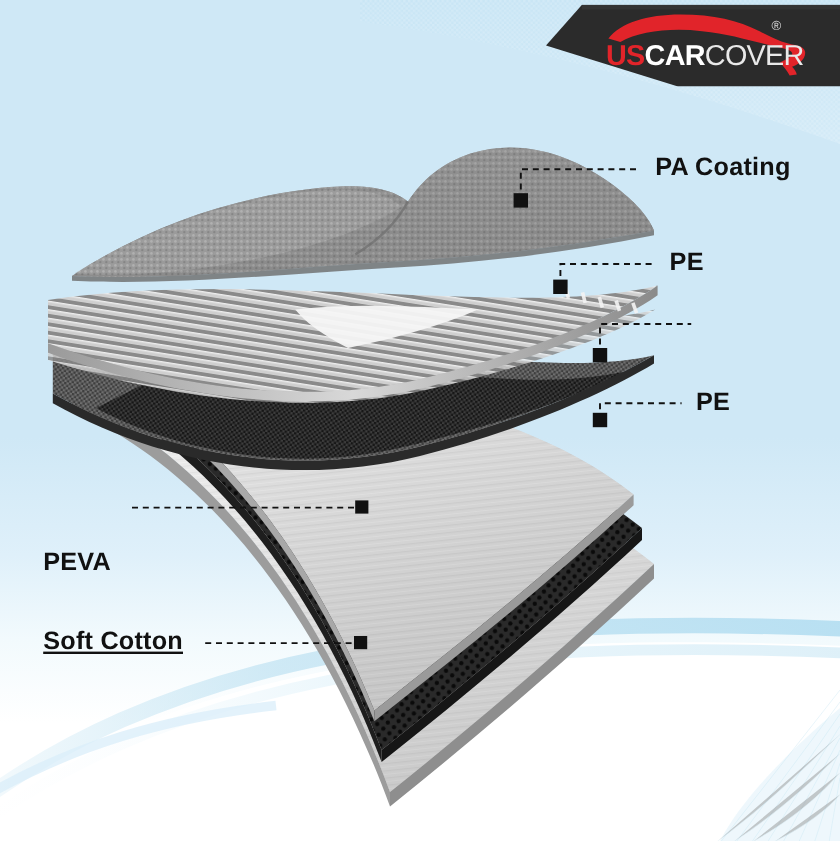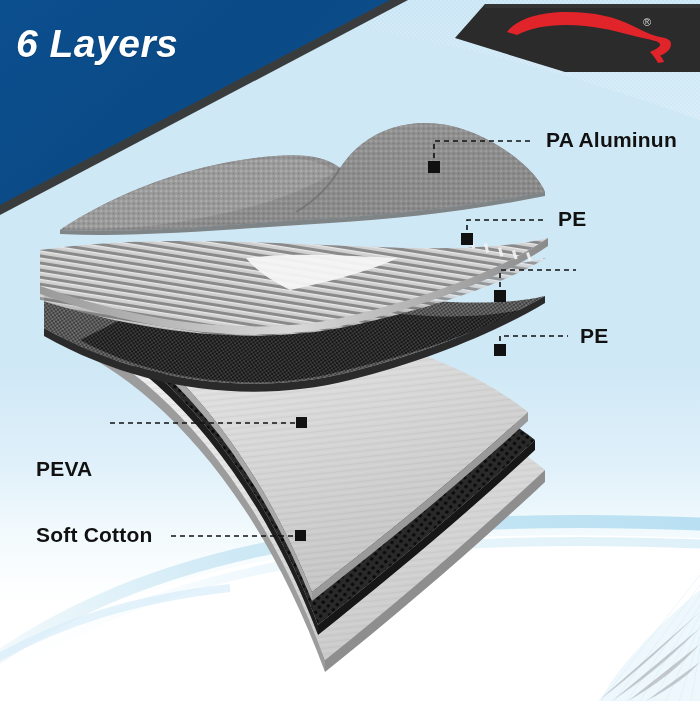--- a/index.html
+++ b/index.html
@@ -156,50 +156,37 @@
         <path d="M598,701 C640,670 670,640 700,612"></path>
         <path d="M612,701 C650,676 678,650 700,628"></path>
         <path d="M628,701 C662,682 684,662 700,644"></path>
         <path d="M646,701 C672,688 690,674 700,662"></path>
       </g>
     </g>
 
     <path d="M-20,668 C60,620 140,598 230,588" stroke="#d9eef9" stroke-width="8" fill="none" opacity="0.75"></path>
   </svg>
 
-  <div class="banner-wrap">
-    <svg width="480" height="215" viewBox="0 0 480 215">
-      <defs>
-        <linearGradient id="bannerGrad" x1="0" y1="0" x2="1" y2="0.6">
-          <stop offset="0%" stop-color="#0c4f8f"></stop>
-          <stop offset="55%" stop-color="#0a4a86"></stop>
-          <stop offset="100%" stop-color="#0d4f8d"></stop>
-        </linearGradient>
-      </defs>
-
-      <path d="M0,0 L408,0 L0,215 Z" fill="#2c2c2c" opacity="0.92"></path>
-
-      <path d="M0,0 L390,0 L0,205 Z" fill="url(#bannerGrad)"></path>
-    </svg>
-    <div class="banner-title">6 Layers</div>
-  </div>
 
   <div class="logo-wrap">
     <svg width="245" height="68" viewBox="0 0 245 68">
       <path d="M30,0 L245,0 L245,68 L110,68 L0,34 L30,0 Z" fill="#2b2b2b"></path>
       <path d="M30,0 L245,0 L245,4 L30,4 Z" fill="#343434"></path>
     </svg>
     <svg width="245" height="68" viewBox="0 0 245 68" style="position:absolute;left:0;top:0;">
       <path d="M52,28 C62,15 84,8 112,8 C140,8 160,13 178,22
                C190,28 196,31 205,33 C212,34 216,36 216,40
                C216,46 210,50 204,52 L199,46 C203,44 206,42 205,40
                C204,37 196,36 188,34 C170,30 152,24 130,22
                C104,19 78,22 62,31 Z" fill="#e1242a"></path>
       <path d="M199,46 C204,50 208,54 209,58 L203,59 C201,55 198,51 195,48 Z" fill="#e1242a"></path>
     </svg>
+    <div class="logo-text">
+      <span class="logo-us">US</span><span class="logo-car">CAR</span><span class="logo-cover">COVER</span>
+    </div>
     <div class="logo-reg">®</div>
   </div>
 
   <svg class="bg-svg" viewBox="0 0 700 701" style="z-index:3;">
     <defs>
 
       <pattern id="pebble" width="5" height="5" patternUnits="userSpaceOnUse">
         <rect width="5" height="5" fill="#8f8f8f"></rect>
         <circle cx="1.2" cy="1.2" r="1.1" fill="#a9a9a9"></circle>
         <circle cx="3.6" cy="3.4" r="1.0" fill="#777777"></circle>
@@ -392,24 +379,24 @@
       <path d="M110,423 L301,423" stroke="#111" stroke-width="1.4" fill="none" stroke-dasharray="5 4"></path>
       <rect x="296" y="417" width="11" height="11" fill="#111"></rect>
     </g>
 
     <g>
       <path d="M171,536 L300,536" stroke="#111" stroke-width="1.4" fill="none" stroke-dasharray="5 4"></path>
       <rect x="295" y="530" width="11" height="11" fill="#111"></rect>
     </g>
   </svg>
 
-  <div class="label" style="left:546px; top:128px;">PA Aluminun</div>
+  <div class="label" style="left:546px; top:128px;">PA Coating</div>
 
   <div class="label" style="left:558px; top:207px;">PE</div>
 
 
   <div class="label" style="left:580px; top:324px;">PE</div>
 
   <div class="label" style="left:36px; top:411px;margin-top:46px;">PEVA</div>
 
-  <div class="label" style="left:36px; top:523px;">Soft Cotton</div>
+  <div class="label" style="left:36px; top:523px;text-decoration:underline;">Soft Cotton</div>
 
 </div>
 
 </body></html>

